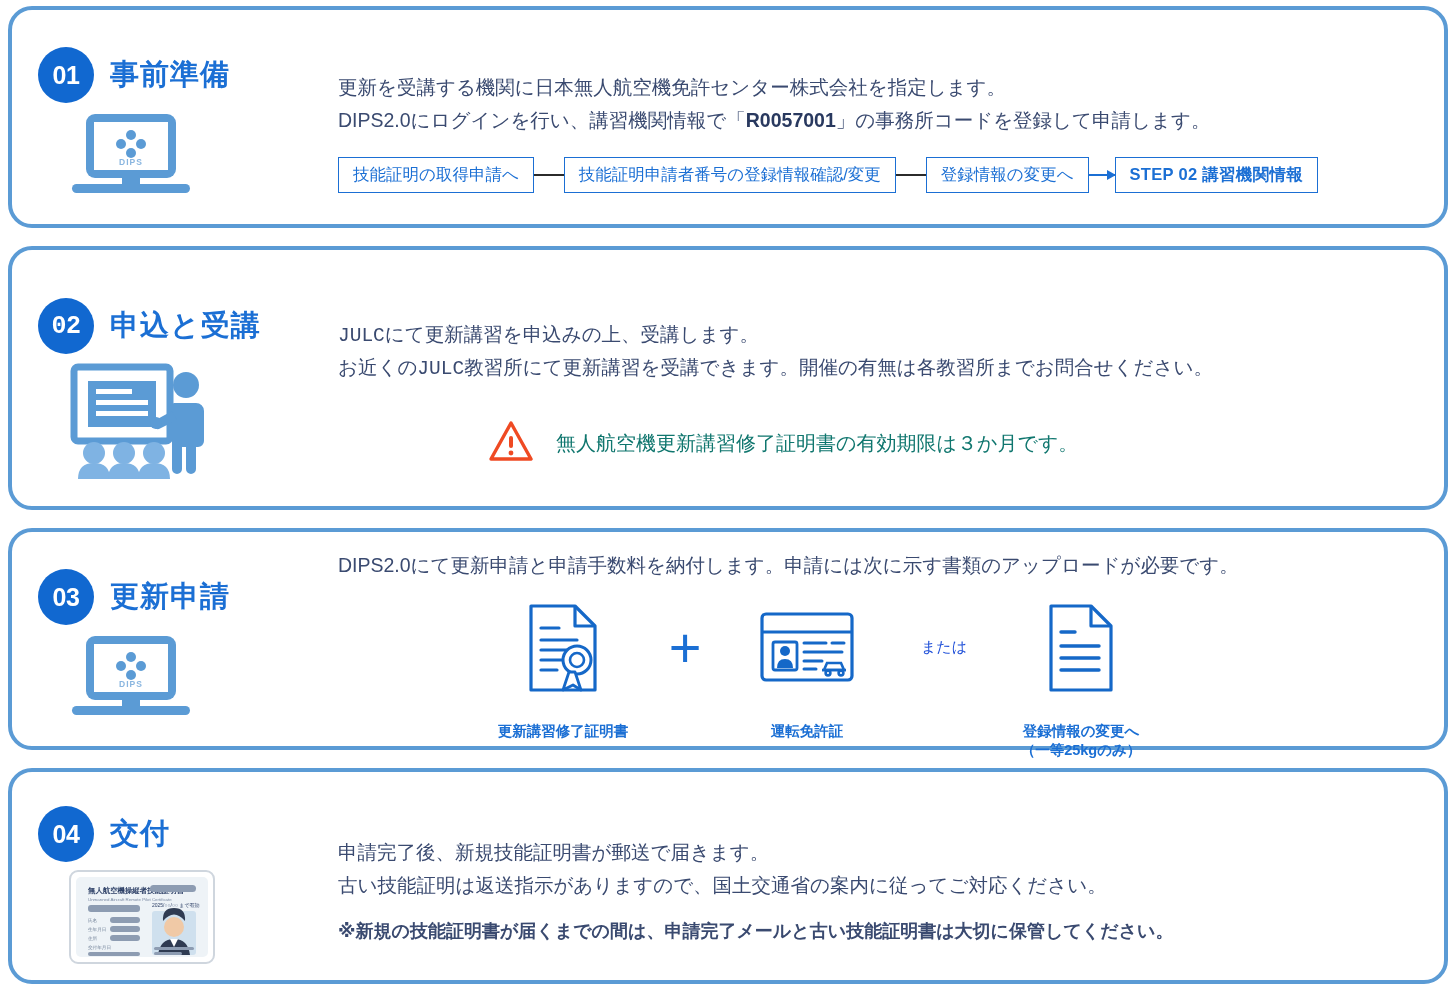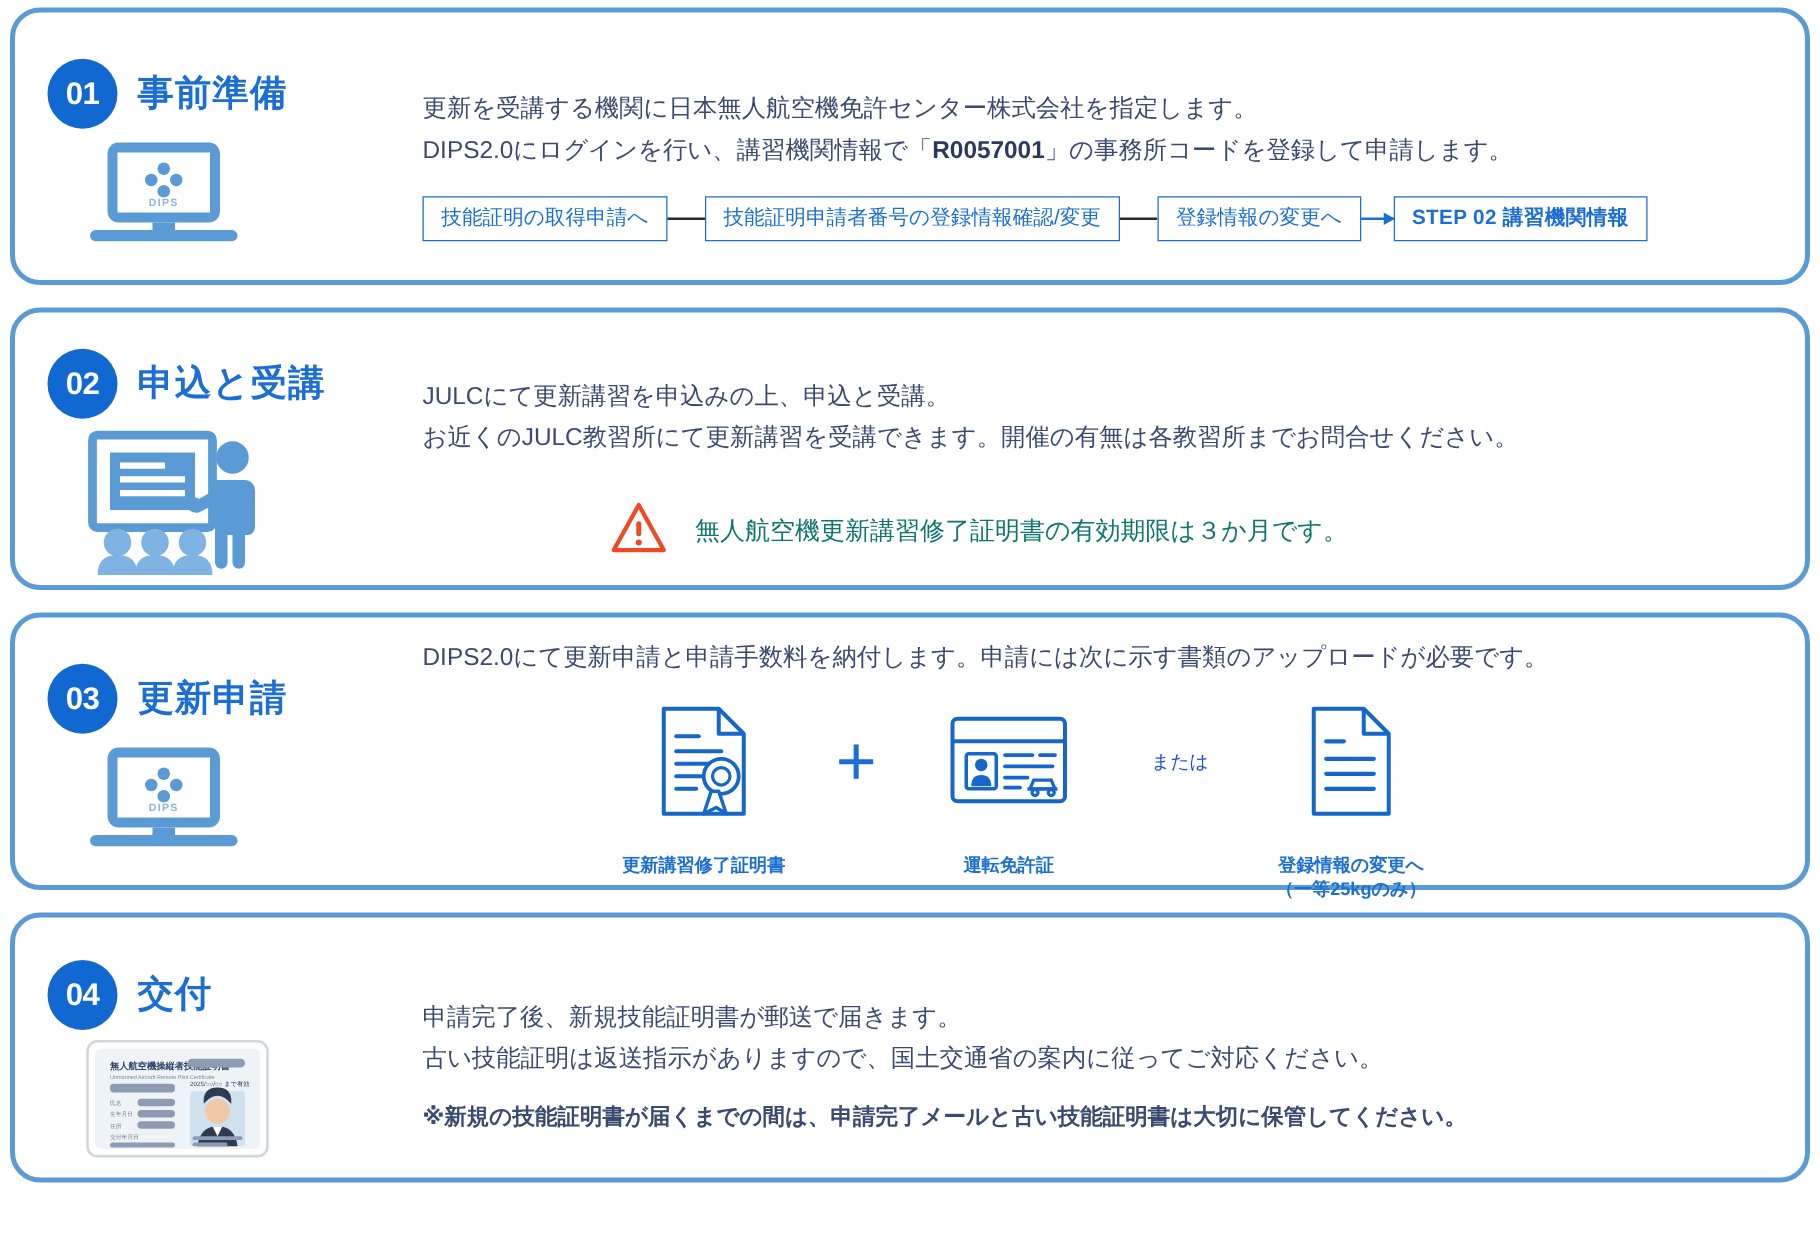--- a/index.html
+++ b/index.html
@@ -27,21 +27,21 @@
 
   .card {
     position: relative;
     border: 4px solid #5b9bd5;
     border-radius: 24px;
     background: #ffffff;
     display: flex;
     align-items: center;
   }
   .card.step-01 { height: 222px; }
-  .card.step-02 { height: 226px; }
+  .card.step-02 { height: 264px; font-family: Liberation Mono, monospace; }
   .card.step-03 { height: 222px; }
   .card.step-04 { height: 216px; }
 
   
   .left-col {
     width: 318px;
     flex: 0 0 318px;
     padding: 22px 0 0 26px;
     display: flex;
     flex-direction: column;
@@ -271,21 +271,21 @@
             <path d="M12 120 q0 -16 16 -16 q16 0 16 16 z"></path>
             <circle cx="58" cy="94" r="11"></circle>
             <path d="M42 120 q0 -16 16 -16 q16 0 16 16 z"></path>
             <circle cx="88" cy="94" r="11"></circle>
             <path d="M72 120 q0 -16 16 -16 q16 0 16 16 z"></path>
           </g>
         </svg>
       </div>
     </div>
     <div class="right-col">
-      <div class="body-line">JULCにて更新講習を申込みの上、申込と受講。</div>
+      <div class="body-line">JULCにて更新講習を申込みの上、受講します。</div>
       <div class="body-line">お近くのJULC教習所にて更新講習を受講できます。開催の有無は各教習所までお問合せください。</div>
       <div class="warn-row">
         <span>
           <svg width="46" height="42" viewBox="0 0 46 42" aria-hidden="true">
             <path d="M23 3 L43 39 H3 Z" fill="none" stroke="#ef4a23" stroke-width="3.4" stroke-linejoin="round"></path>
             <rect x="21" y="16" width="4" height="12" rx="2" fill="#ef4a23"></rect>
             <circle cx="23" cy="33" r="2.4" fill="#ef4a23"></circle>
           </svg>
         </span>
         <span class="warn-text">無人航空機更新講習修了証明書の有効期限は３か月です。</span>

